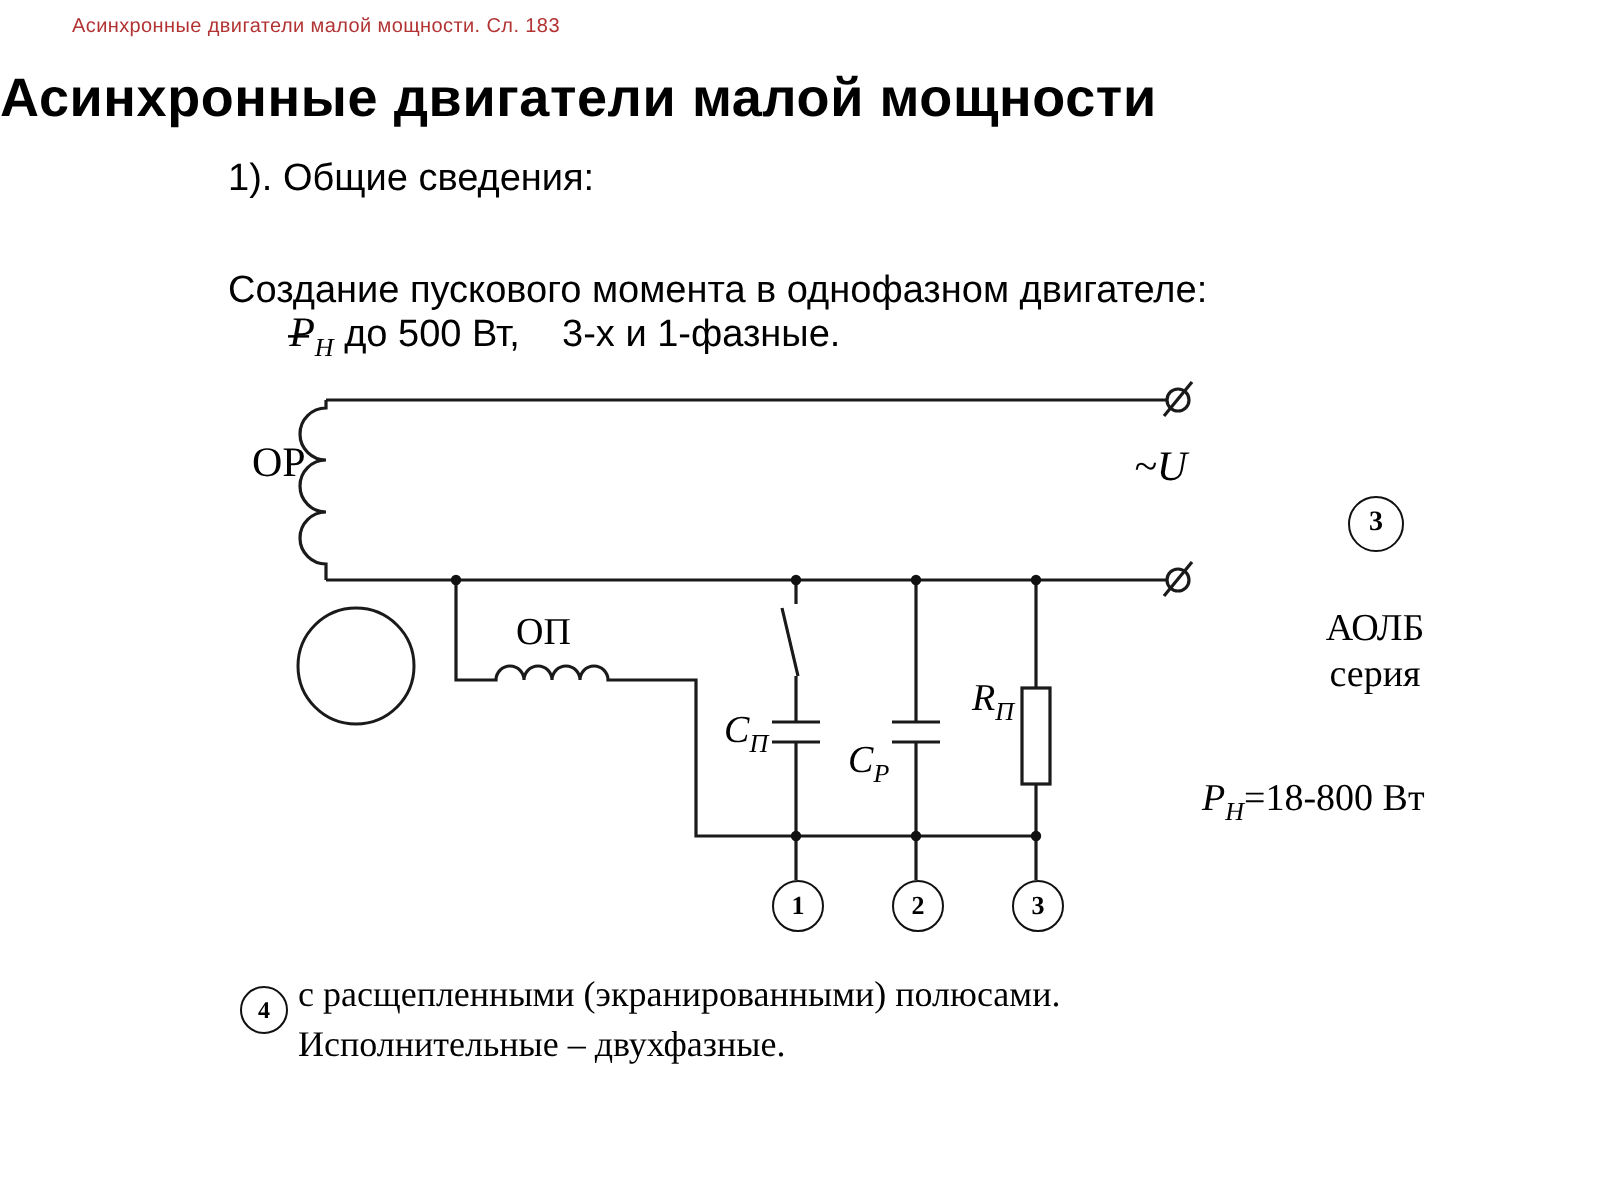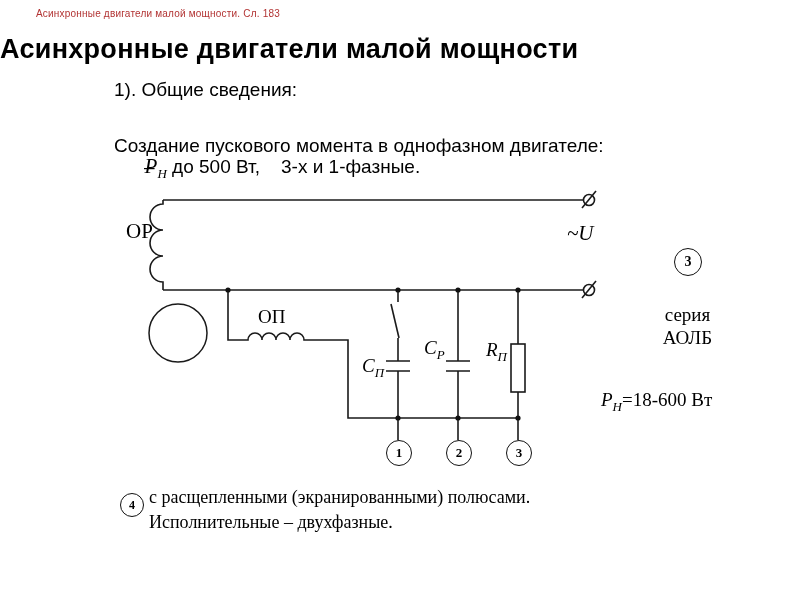--- a/index.html
+++ b/index.html
@@ -16,21 +16,21 @@
   .t3{top:135px;left:114px;font-size:19px;}
   .p-sym{font-family:"Liberation Serif",serif;font-style:italic;font-size:21px;margin-left:-10px;}
   .t2 sub,.comp-label sub,.power sub{font-size:13px;font-family:"Liberation Serif",serif;font-style:italic;}
   svg{position:absolute;top:0;left:0;}
   .lbl{position:absolute;font-family:"Liberation Serif",serif;}
   .lbl-or{left:94px;top:219px;font-size:21px;margin-left:32px;}
   .lbl-u{left:567px;top:221px;font-size:21px;font-style:italic;}
   .lbl-op{left:258px;top:306px;font-size:19px;}
   .comp-label{position:absolute;font-family:"Liberation Serif",serif;font-style:italic;font-size:19px;text-align:center;}
   .lbl-cp{left:362px;top:355px;}
-  .lbl-cr{left:424px;top:337px;}
+  .lbl-cr{left:424px;top:370px;}
   .lbl-rp{left:486px;top:339px;}
   .badge{
     position:absolute;border:1.4px solid #111;border-radius:50%;
     display:flex;align-items:center;justify-content:center;
     font-family:"Liberation Serif",serif;font-weight:bold;background:#fff;
   }
   .node-badge{width:24px;height:24px;font-size:13px;}
   .node-1{left:386px;top:440px;}
   .node-2{left:446px;top:440px;}
   .node-3{left:506px;top:440px;}
@@ -117,25 +117,25 @@
   <span class="comp-label lbl-cp"><span>С</span><sub>П</sub></span>
   <span class="comp-label lbl-cr"><span>С</span><sub>Р</sub></span>
   <span class="comp-label lbl-rp"><span>R</span><sub>П</sub></span>
 
   <div class="badge node-badge node-1">1</div>
   <div class="badge node-badge node-2">2</div>
   <div class="badge node-badge node-3">3</div>
   <div class="badge variant-badge">3</div>
 
   <div class="abs series">
+    <div>АОЛБ</div>
     <div>серия</div>
-    <div>АОЛБ</div>
   </div>
 
   <div class="abs power">
-    <span class="p-head">Р</span><sub>Н</sub><span>=18-600 Вт</span>
+    <span class="p-head">Р</span><sub>Н</sub><span>=18-800 Вт</span>
   </div>
 
   <div class="badge footer-badge">4</div>
   <div class="abs f1">с расщепленными (экранированными) полюсами.</div>
   <div class="abs f2">Исполнительные – двухфазные.</div>
 
 </div>
 
 </body></html>

